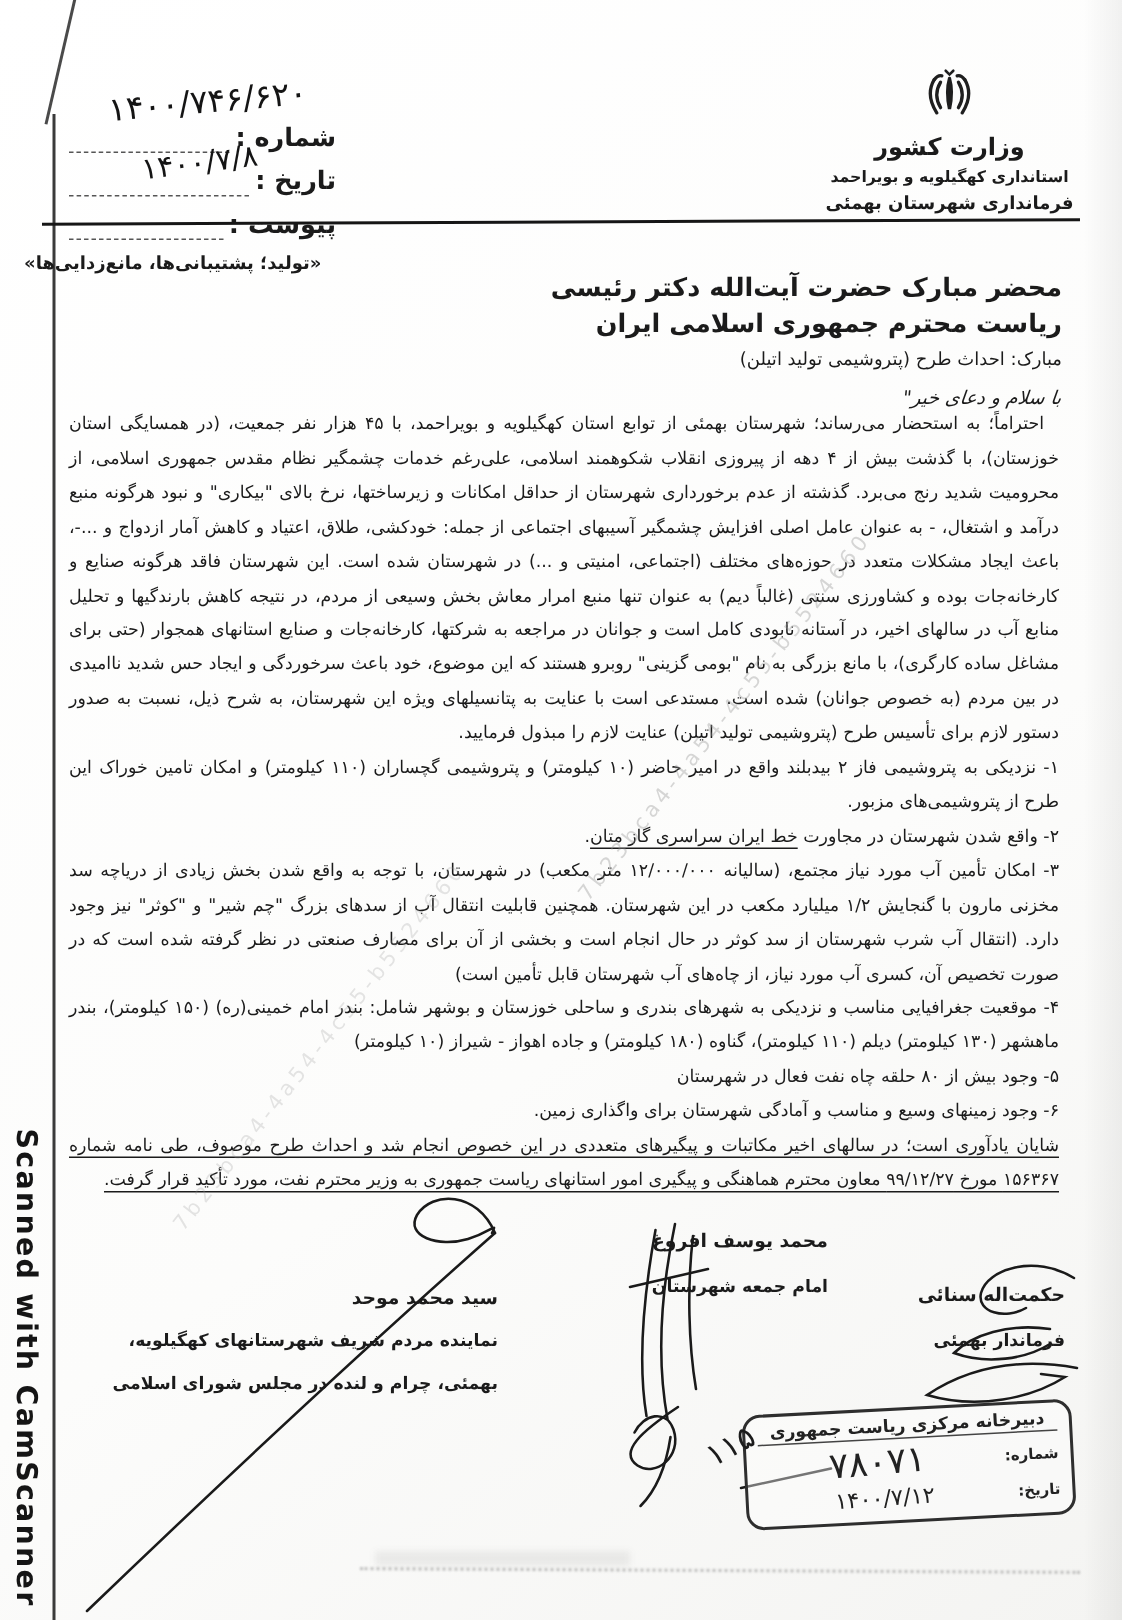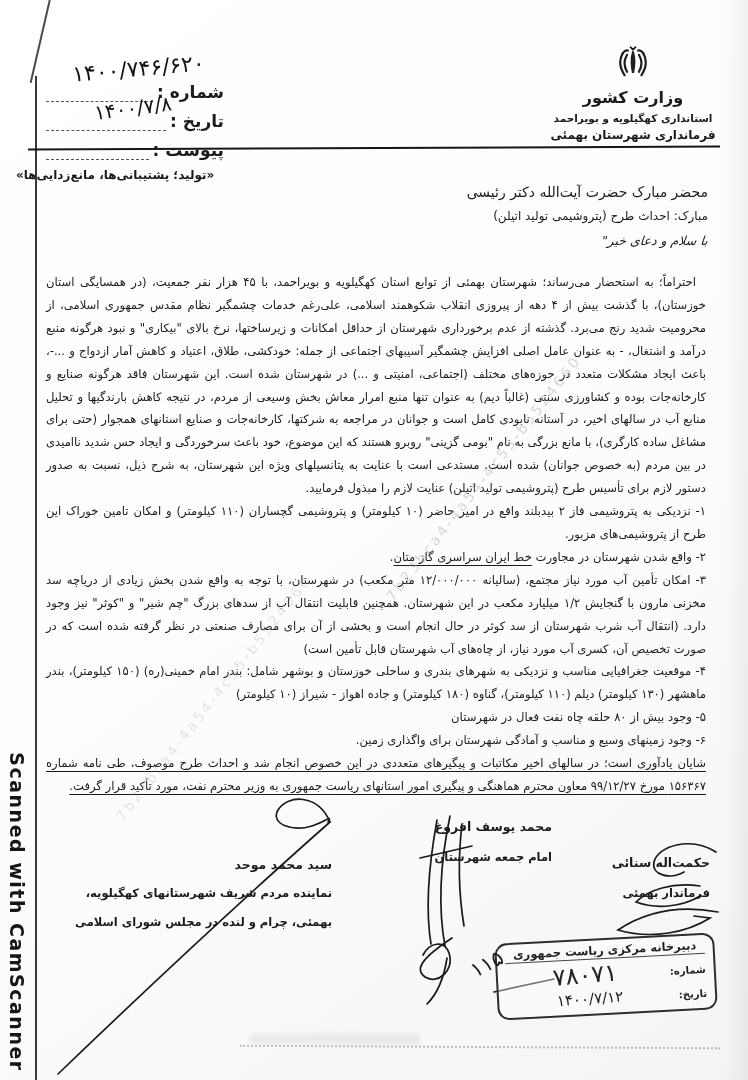--- a/index.html
+++ b/index.html
@@ -35,21 +35,21 @@
   .meta-row{display:flex;align-items:flex-end;margin-bottom:9px;}
   .meta-label{white-space:nowrap;margin-left:4px;}
   .meta-line{flex:1;border-bottom:1.5px dashed #555;height:12px;}
   .hw{position:absolute;font-weight:400;color:#141414;white-space:nowrap;}
   .hw-number{top:56px;left:36px;width:205px;font-size:22px;transform:rotate(-5deg);text-align:center;letter-spacing:2px;}
   .hw-date{top:96px;left:58px;width:150px;font-size:20px;transform:rotate(-7deg);text-align:center;letter-spacing:2px;}
   .rule{position:absolute;top:147px;left:28px;width:692px;height:2px;background:#161616;transform:rotate(-.25deg);}
   .slogan{position:absolute;top:168px;left:0;width:100%;text-align:left;font-size:12px;font-weight:700;padding-left:16px;}
   
   .recipient{position:absolute;top:181px;right:40px;text-align:right;line-height:23.5px;}
-  .rcp-1,.rcp-2{font-size:14px;font-weight:400;}
+  .rcp-1,.rcp-2{font-size:17px;font-weight:700;}
   .rcp-subject{font-size:12px;font-weight:400;}
   .rcp-salutation{font-size:12.5px;font-weight:400;font-style:italic;transform:skewX(-6deg);display:inline-block;margin-top:1px;}
   
   .body-text{position:absolute;top:271px;right:42px;left:46px;font-size:11.6px;font-weight:400;line-height:22.9px;text-align:justify;}
   .body-text p{margin:0;}
   .p-first{text-indent:10px;}
   .closing{text-decoration:underline;text-underline-offset:4px;}
   .u{text-decoration:underline;text-underline-offset:4px;}
   
   .sig{position:absolute;text-align:right;line-height:30px;}
@@ -120,20 +120,21 @@
     </div>
   </div>
   <div class="hw hw-number">۱۴۰۰/۷۴۶/۶۲۰</div>
   <div class="hw hw-date">۱۴۰۰/۷/۸</div>
 
   <div class="rule"></div>
   <div class="slogan">«تولید؛ پشتیبانی‌ها، مانع‌زدایی‌ها»</div>
 
   <div class="recipient">
     <div class="rcp-1">محضر مبارک حضرت آیت‌الله دکتر رئیسی</div>
+    <div class="rcp-2">ریاست محترم جمهوری اسلامی ایران</div>
     <div class="rcp-subject">مبارک: احداث طرح (پتروشیمی تولید اتیلن)</div>
     <div><span class="rcp-salutation">با سلام و دعای خیر"</span></div>
   </div>
 
   <div class="body-text">
     <p class="p-first">احتراماً؛ به استحضار می‌رساند؛ شهرستان بهمئی از توابع استان کهگیلویه و بویراحمد، با ۴۵ هزار نفر جمعیت، (در همسایگی استان خوزستان)، با گذشت بیش از ۴ دهه از پیروزی انقلاب شکوهمند اسلامی، علی‌رغم خدمات چشمگیر نظام مقدس جمهوری اسلامی، از محرومیت شدید رنج می‌برد. گذشته از عدم برخورداری شهرستان از حداقل امکانات و زیرساختها، نرخ بالای "بیکاری" و نبود هرگونه منبع درآمد و اشتغال، - به عنوان عامل اصلی افزایش چشمگیر آسیبهای اجتماعی از جمله: خودکشی، طلاق، اعتیاد و کاهش آمار ازدواج و ...-، باعث ایجاد مشکلات متعدد در حوزه‌های مختلف (اجتماعی، امنیتی و ...) در شهرستان شده است. این شهرستان فاقد هرگونه صنایع و کارخانه‌جات بوده و کشاورزی سنتی (غالباً دیم) به عنوان تنها منبع امرار معاش بخش وسیعی از مردم، در نتیجه کاهش بارندگیها و تحلیل منابع آب در سالهای اخیر، در آستانه نابودی کامل است و جوانان در مراجعه به شرکتها، کارخانه‌جات و صنایع استانهای همجوار (حتی برای مشاغل ساده کارگری)، با مانع بزرگی به نام "بومی گزینی" روبرو هستند که این موضوع، خود باعث سرخوردگی و ایجاد حس شدید ناامیدی در بین مردم (به خصوص جوانان) شده است. مستدعی است با عنایت به پتانسیلهای ویژه این شهرستان، به شرح ذیل، نسبت به صدور دستور لازم برای تأسیس طرح (پتروشیمی تولید اتیلن) عنایت لازم را مبذول فرمایید.</p>
     <p>۱- نزدیکی به پتروشیمی فاز ۲ بیدبلند واقع در امیر حاضر (۱۰ کیلومتر) و پتروشیمی گچساران (۱۱۰ کیلومتر) و امکان تامین خوراک این طرح از پتروشیمی‌های مزبور.</p>
     <p><span>۲- واقع شدن شهرستان در مجاورت </span><span class="u">خط ایران سراسری گاز متان</span><span>.</span></p>
     <p>۳- امکان تأمین آب مورد نیاز مجتمع، (سالیانه ۱۲/۰۰۰/۰۰۰ متر مکعب) در شهرستان، با توجه به واقع شدن بخش زیادی از دریاچه سد مخزنی مارون با گنجایش ۱/۲ میلیارد مکعب در این شهرستان. همچنین قابلیت انتقال آب از سدهای بزرگ "چم شیر" و "کوثر" نیز وجود دارد. (انتقال آب شرب شهرستان از سد کوثر در حال انجام است و بخشی از آن برای مصارف صنعتی در نظر گرفته شده است که در صورت تخصیص آن، کسری آب مورد نیاز، از چاه‌های آب شهرستان قابل تأمین است)</p>
     <p>۴- موقعیت جغرافیایی مناسب و نزدیکی به شهرهای بندری و ساحلی خوزستان و بوشهر شامل: بندر امام خمینی(ره) (۱۵۰ کیلومتر)، بندر ماهشهر (۱۳۰ کیلومتر) دیلم (۱۱۰ کیلومتر)، گناوه (۱۸۰ کیلومتر) و جاده اهواز - شیراز (۱۰ کیلومتر)</p>

